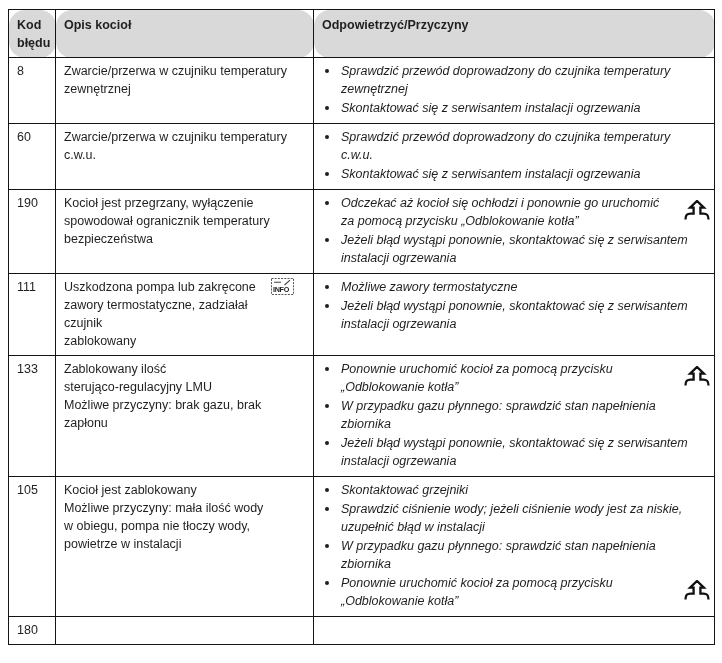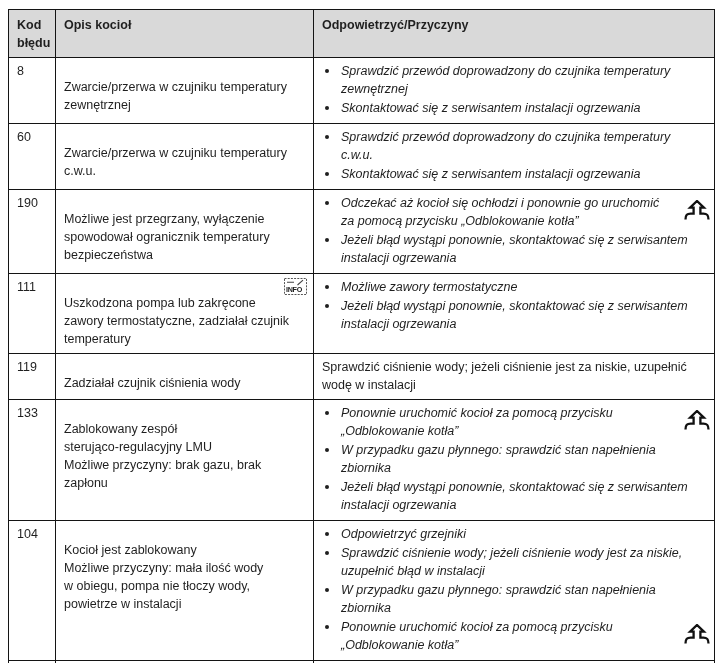--- a/index.html
+++ b/index.html
@@ -32,24 +32,25 @@
   }
   col.c-code { width: 47px; }
   col.c-desc { width: 258px; }
   col.c-causes { width: 401px; }
   th {
     background: #d9d9d9;
     text-align: left;
     font-weight: bold;
     white-space: pre-line;
     padding-top: 6px !important;
+    border-radius: 16px;
   }
   .pre { white-space: pre-line; }
   td.code-cell { padding-left: 9px; }
-  td.desc-cell .desc-text { display: block; margin-top: 16px; }
+  td.desc-cell .desc-text { display: block; }
   td.causes-cell { padding-left: 8px; padding-right: 6px; }
   ul.cause-list {
     margin: 0;
     padding: 0 0 0 2px;
     list-style: none;
   }
   ul.cause-list li {
     position: relative;
     padding-left: 17px;
     margin: 0 0 1px 0;
@@ -65,21 +66,21 @@
     border-radius: 50%;
     background: #1f1f1f;
   }
   .li-icon {
     position: absolute;
     right: -3px;
     top: 6px;
   }
   .info-icon-wrap {
     float: right;
-    margin: 0 0 2px 4px;
+    margin: 0 13px 2px 4px;
   }
   svg { display: block; }
 </style>
 </head>
 <body>
 
 <div class="page">
   <table class="err-table">
     <colgroup>
       <col class="c-code">
@@ -119,21 +120,21 @@
             <ul class="cause-list">
               <li><span class="pre">Sprawdzić przewód doprowadzony do czujnika temperatury
 c.w.u.</span></li>
               <li><span class="pre">Skontaktować się z serwisantem instalacji ogrzewania</span></li>
             </ul>
           </td>
         </tr>
         <tr>
           <td class="code-cell">190</td>
           <td class="desc-cell">
-            <span class="pre desc-text">Możliwe jest przegrzany, wyłączenie
+            <span class="pre desc-text">Kocioł jest przegrzany, wyłączenie
 spowodował ogranicznik temperatury
 bezpieczeństwa</span>
           </td>
           <td class="causes-cell">
             <ul class="cause-list">
               <li><span class="pre">Odczekać aż kocioł się ochłodzi i ponownie go uruchomić
 za pomocą przycisku „Odblokowanie kotła”</span><span class="li-icon">
                   <svg width="28" height="21" viewBox="0 0 28 21">
                     <path d="M2.5,19.5 C2.5,14.8 4.2,13.6 7.6,13.6 L10.6,13.6 L10.6,7.6 L7.1,7.6 L14,1 L20.9,7.6 L17.4,7.6 L17.4,13.6 L20.4,13.6 C23.8,13.6 25.5,14.8 25.5,19.5" fill="none" stroke="#111" stroke-width="2.3" stroke-linejoin="miter"></path>
                   </svg>
@@ -148,72 +149,64 @@
           <td class="desc-cell">
             <span class="info-icon-wrap">
               <svg width="23" height="17" viewBox="0 0 23 17">
                 <rect x="0.5" y="0.5" width="22" height="16" fill="#fff" stroke="#555" stroke-width="1" stroke-dasharray="2 1.2"></rect>
                 <path d="M3,4.2 H10 M19,2.2 L13.5,7" stroke="#444" stroke-width="1.1" fill="none"></path>
                 <text x="2" y="14" font-size="7.2" font-weight="bold" fill="#222" font-family="Liberation Sans, sans-serif" letter-spacing="-0.3">INFO</text>
               </svg>
             </span>
             <span class="pre desc-text">Uszkodzona pompa lub zakręcone
 zawory termostatyczne, zadziałał czujnik
-temperatury</span>
+zablokowany</span>
           </td>
           <td class="causes-cell">
             <ul class="cause-list">
               <li><span class="pre">Możliwe zawory termostatyczne</span></li>
               <li><span class="pre">Jeżeli błąd wystąpi ponownie, skontaktować się z serwisantem
 instalacji ogrzewania</span></li>
             </ul>
           </td>
         </tr>
         <tr>
-          <td class="code-cell">119</td>
-          <td class="desc-cell">
-            <span class="pre desc-text">Zadziałał czujnik ciśnienia wody</span>
-          </td>
-          <td class="causes-cell"><span class="pre">Sprawdzić ciśnienie wody; jeżeli ciśnienie jest za niskie, uzupełnić
-wodę w instalacji</span></td>
-        </tr>
-        <tr>
           <td class="code-cell">133</td>
           <td class="desc-cell">
-            <span class="pre desc-text">Zablokowany zespół
+            <span class="pre desc-text">Zablokowany ilość
 sterująco-regulacyjny LMU
 Możliwe przyczyny: brak gazu, brak
 zapłonu</span>
           </td>
           <td class="causes-cell">
             <ul class="cause-list">
               <li><span class="pre">Ponownie uruchomić kocioł za pomocą przycisku
 „Odblokowanie kotła”</span><span class="li-icon">
                   <svg width="28" height="21" viewBox="0 0 28 21">
                     <path d="M2.5,19.5 C2.5,14.8 4.2,13.6 7.6,13.6 L10.6,13.6 L10.6,7.6 L7.1,7.6 L14,1 L20.9,7.6 L17.4,7.6 L17.4,13.6 L20.4,13.6 C23.8,13.6 25.5,14.8 25.5,19.5" fill="none" stroke="#111" stroke-width="2.3" stroke-linejoin="miter"></path>
                   </svg>
                 </span></li>
               <li><span class="pre">W przypadku gazu płynnego: sprawdzić stan napełnienia
 zbiornika</span></li>
               <li><span class="pre">Jeżeli błąd wystąpi ponownie, skontaktować się z serwisantem
 instalacji ogrzewania</span></li>
             </ul>
           </td>
         </tr>
         <tr>
-          <td class="code-cell">104</td>
+          <td class="code-cell">105</td>
           <td class="desc-cell">
             <span class="pre desc-text">Kocioł jest zablokowany
 Możliwe przyczyny: mała ilość wody
 w obiegu, pompa nie tłoczy wody,
 powietrze w instalacji</span>
           </td>
           <td class="causes-cell">
             <ul class="cause-list">
-              <li><span class="pre">Odpowietrzyć grzejniki</span></li>
+              <li><span class="pre">Skontaktować grzejniki</span></li>
               <li><span class="pre">Sprawdzić ciśnienie wody; jeżeli ciśnienie wody jest za niskie,
 uzupełnić błąd w instalacji</span></li>
               <li><span class="pre">W przypadku gazu płynnego: sprawdzić stan napełnienia
 zbiornika</span></li>
               <li><span class="pre">Ponownie uruchomić kocioł za pomocą przycisku
 „Odblokowanie kotła”</span><span class="li-icon">
                   <svg width="28" height="21" viewBox="0 0 28 21">
                     <path d="M2.5,19.5 C2.5,14.8 4.2,13.6 7.6,13.6 L10.6,13.6 L10.6,7.6 L7.1,7.6 L14,1 L20.9,7.6 L17.4,7.6 L17.4,13.6 L20.4,13.6 C23.8,13.6 25.5,14.8 25.5,19.5" fill="none" stroke="#111" stroke-width="2.3" stroke-linejoin="miter"></path>
                   </svg>
                 </span></li>

